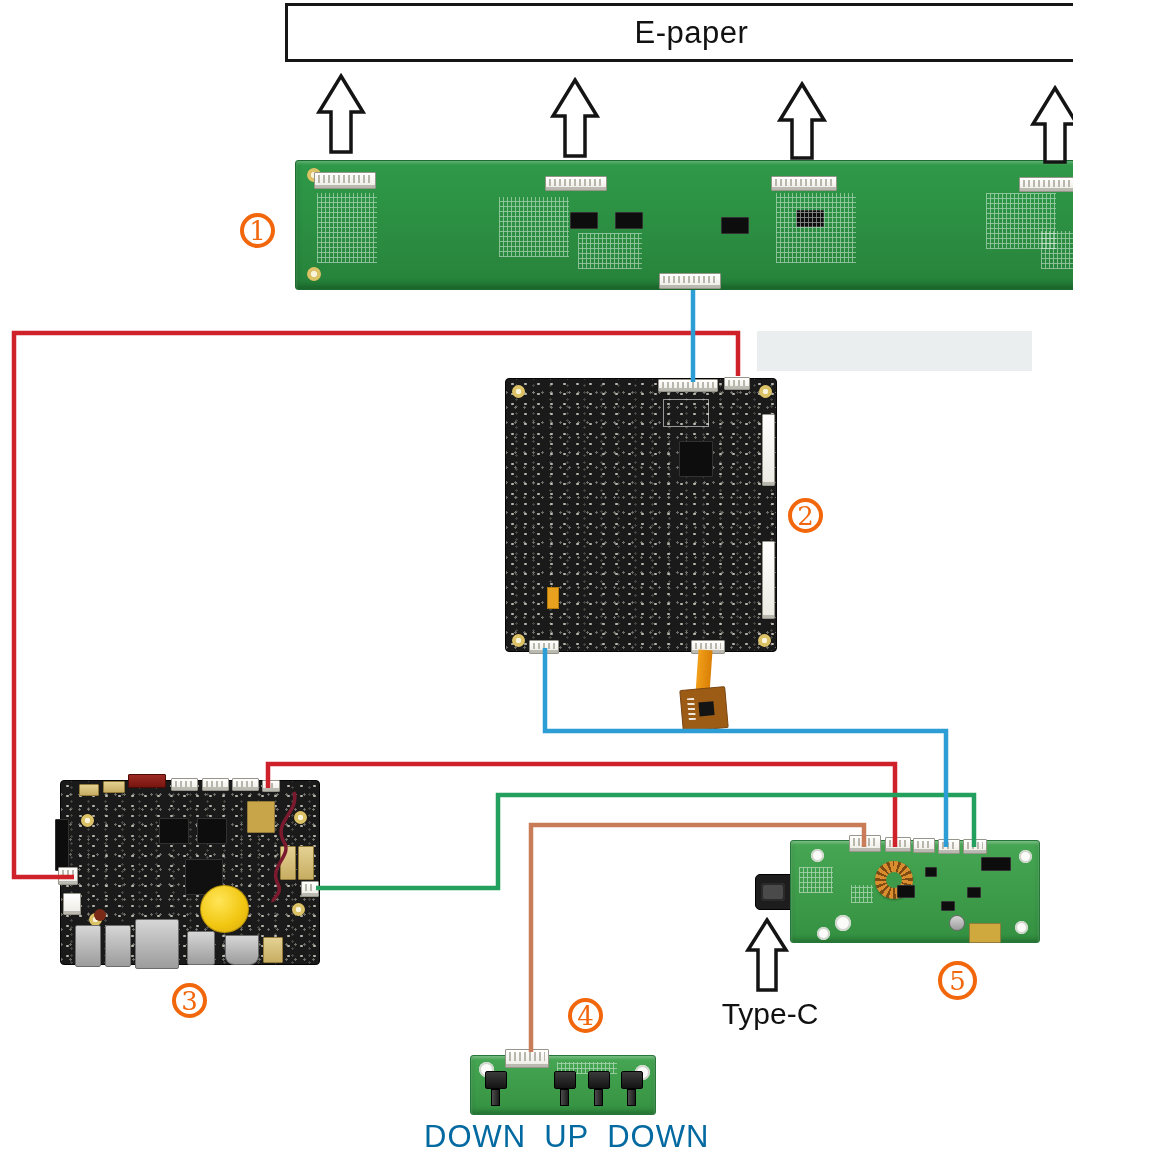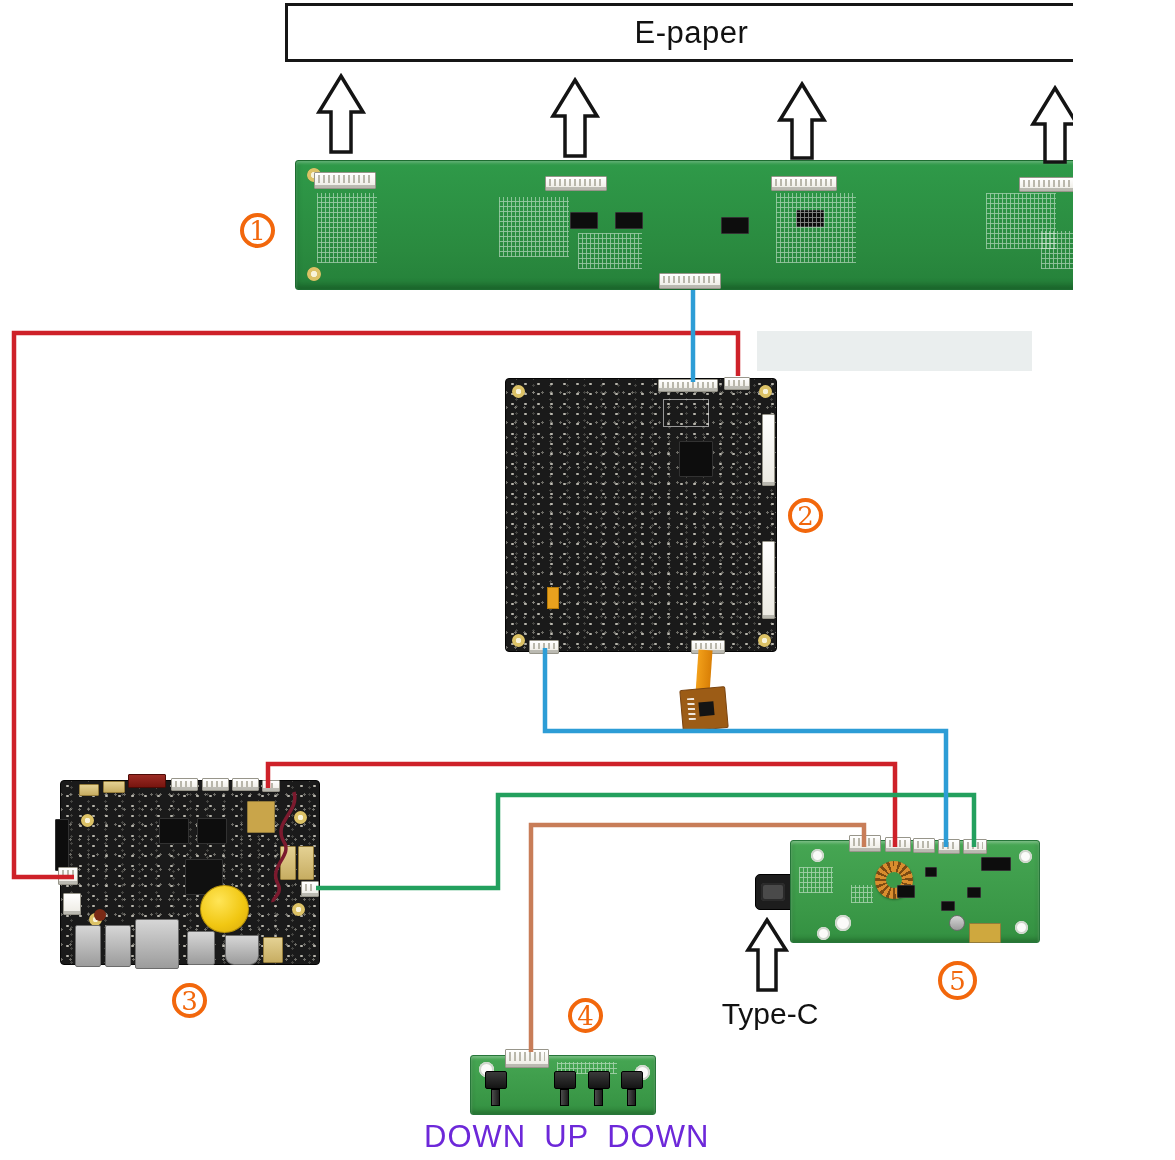--- a/index.html
+++ b/index.html
@@ -67,21 +67,21 @@
 
   
   .numlab { position:absolute; width:35px; height:35px; border:4px solid #f2670c; border-radius:50%;
     color:#f2670c; display:flex; align-items:center; justify-content:center;
     font:26px "DejaVu Serif", serif; background:transparent; }
   .numlab.big { width:39px; height:39px; }
 
   .typec-text { position:absolute; left:705px; top:997px; width:130px; text-align:center;
     font-size:30px; color:#111; }
   .btn-text-row { position:absolute; left:424px; top:1119px; display:flex; gap:18px;
-    font-size:31px; color:#6d28d9; letter-spacing:1px; }
+    font-size:31px; color:#0369a1; letter-spacing:1px; }
 
   svg.overlay { position:absolute; left:0; top:0; pointer-events:none; }
 </style>
 </head>
 <body>
 
 <div class="canvas">
 
   <div class="epaper-box">
     <span>E-paper</span>

